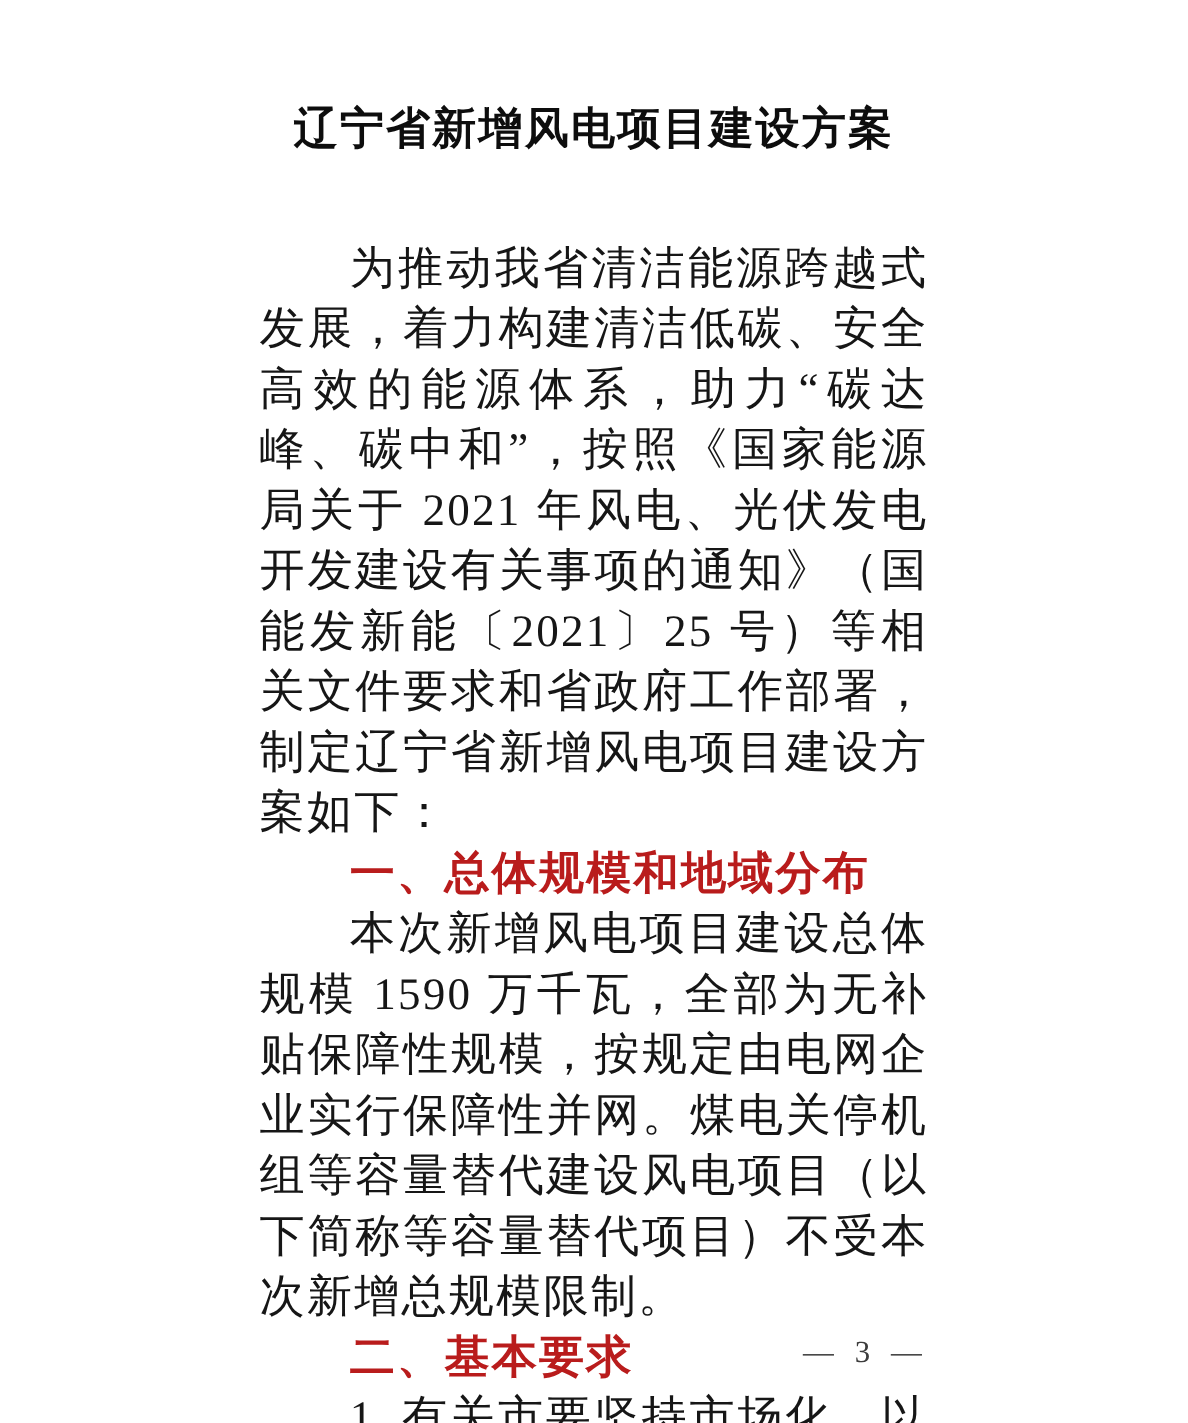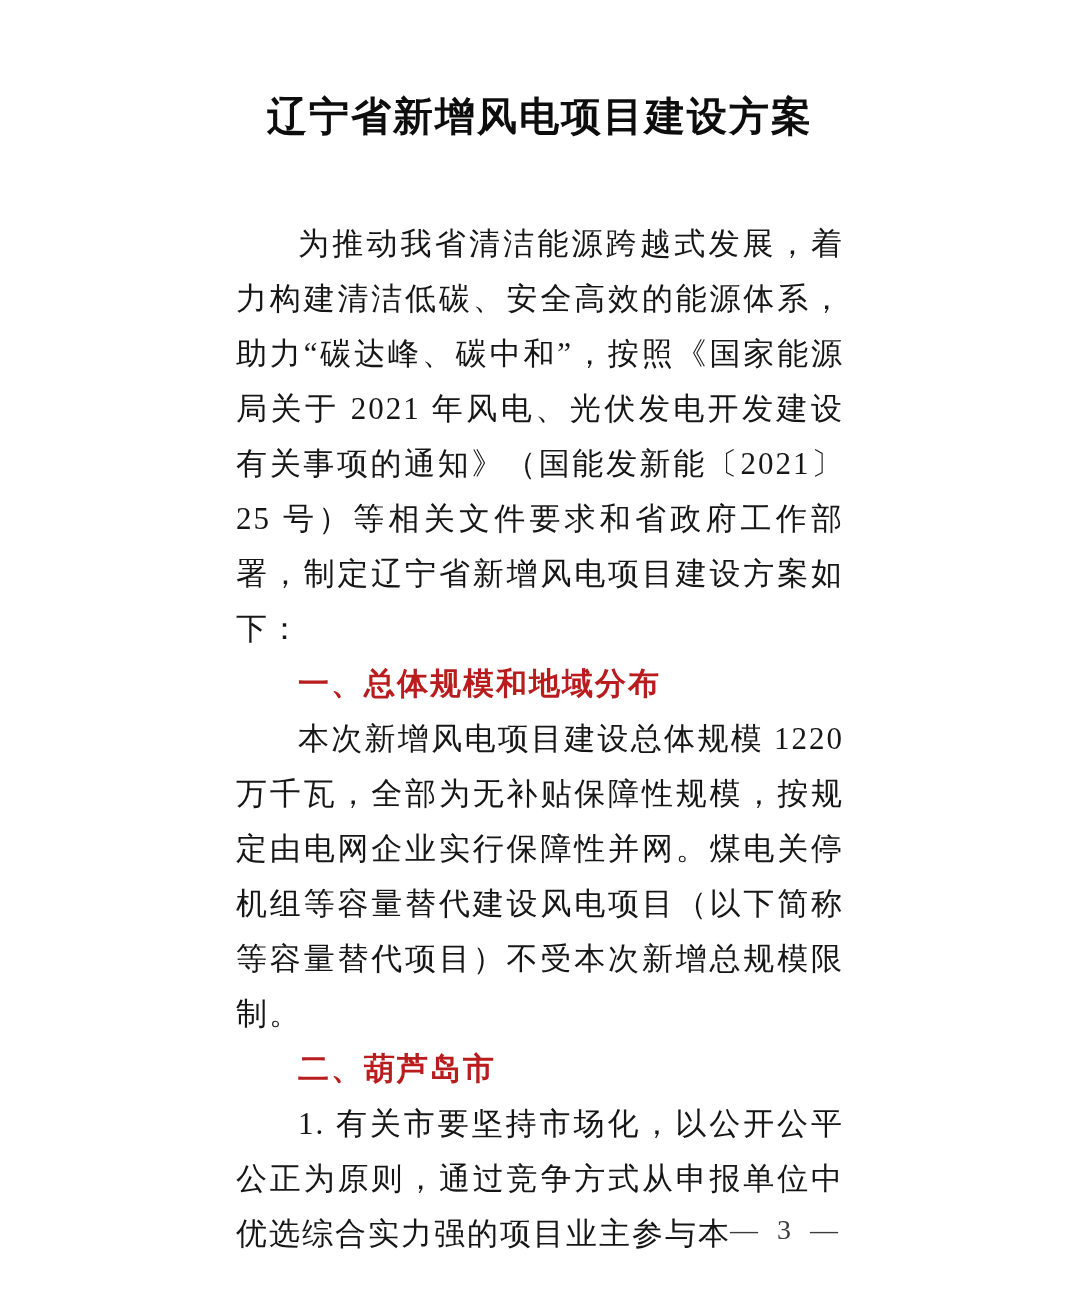--- a/index.html
+++ b/index.html
@@ -28,21 +28,21 @@
     font-weight: bold;
     text-align: center;
     line-height: 58px;
     letter-spacing: 2px;
     margin-bottom: 70px;
     color: #0d0d0d;
     font-family: "Liberation Serif", "DejaVu Serif", serif;
   }
 
   .block {
-    font-size: 31px;
+    font-size: 41px;
     line-height: 55px;
     text-align: justify;
     letter-spacing: 2px;
     color: #161616;
   }
 
   .block.paragraph {
     text-indent: 2em;
   }
 
@@ -68,23 +68,23 @@
 
 <div class="page">
   <div class="content">
 
     <h1 class="doc-title"><span>辽宁省新增风电项目建设方案</span></h1>
 
     <p class="block paragraph">为推动我省清洁能源跨越式发展，着力构建清洁低碳、安全高效的能源体系，助力“碳达峰、碳中和”，按照《国家能源局关于 2021 年风电、光伏发电开发建设有关事项的通知》（国能发新能〔2021〕25 号）等相关文件要求和省政府工作部署，制定辽宁省新增风电项目建设方案如下：</p>
 
     <h2 class="block heading">一、总体规模和地域分布</h2>
 
-    <p class="block paragraph">本次新增风电项目建设总体规模 1220 万千瓦，全部为无补贴保障性规模，按规定由电网企业实行保障性并网。煤电关停机组等容量替代建设风电项目（以下简称等容量替代项目）不受本次新增总规模限制。</p>
+    <p class="block paragraph">本次新增风电项目建设总体规模 1590 万千瓦，全部为无补贴保障性规模，按规定由电网企业实行保障性并网。煤电关停机组等容量替代建设风电项目（以下简称等容量替代项目）不受本次新增总规模限制。</p>
 
 
-    <h2 class="block heading">二、葫芦岛市</h2>
+    <h2 class="block heading">二、基本要求</h2>
 
     <p class="block paragraph">1. 有关市要坚持市场化，以公开公平公正为原则，通过竞争方式从申报单位中优选综合实力强的项目业主参与本</p>
 
   </div>
 
   <div class="page-number">— 3 —</div>
 </div>
 
 </body></html>

